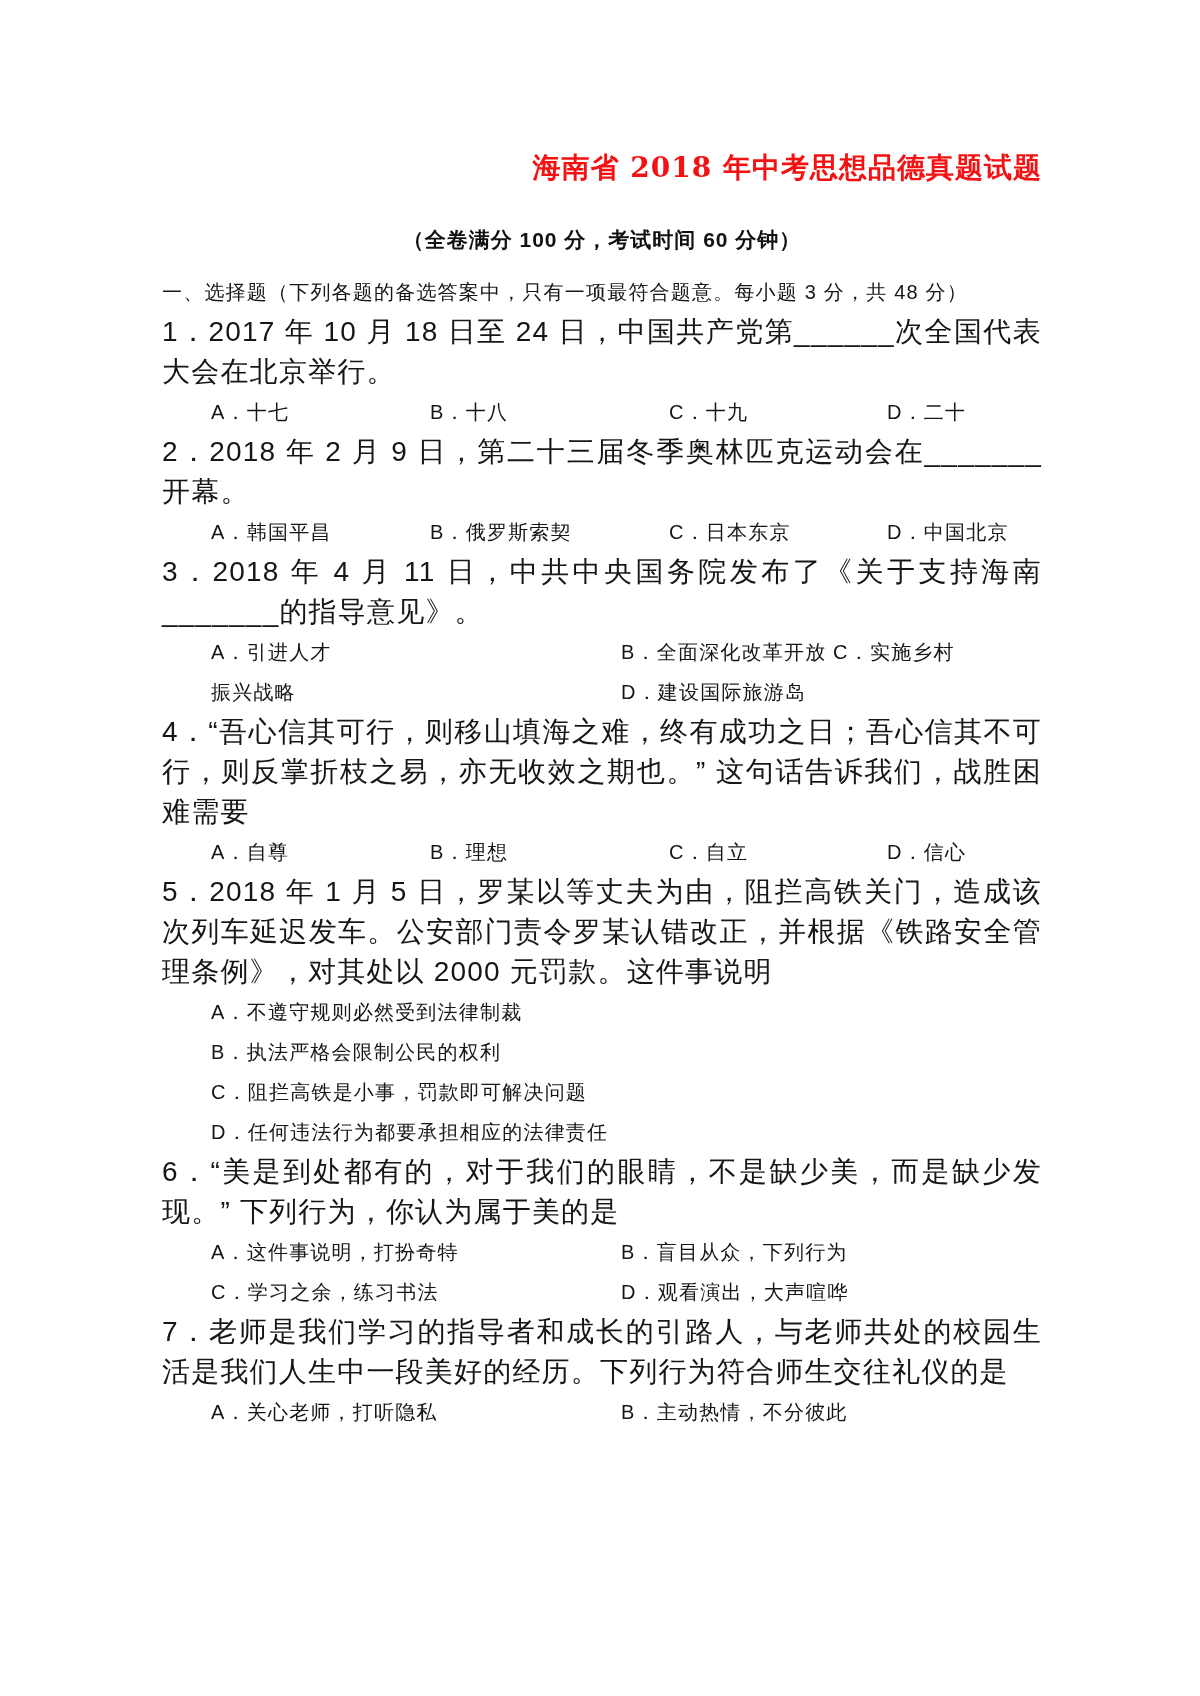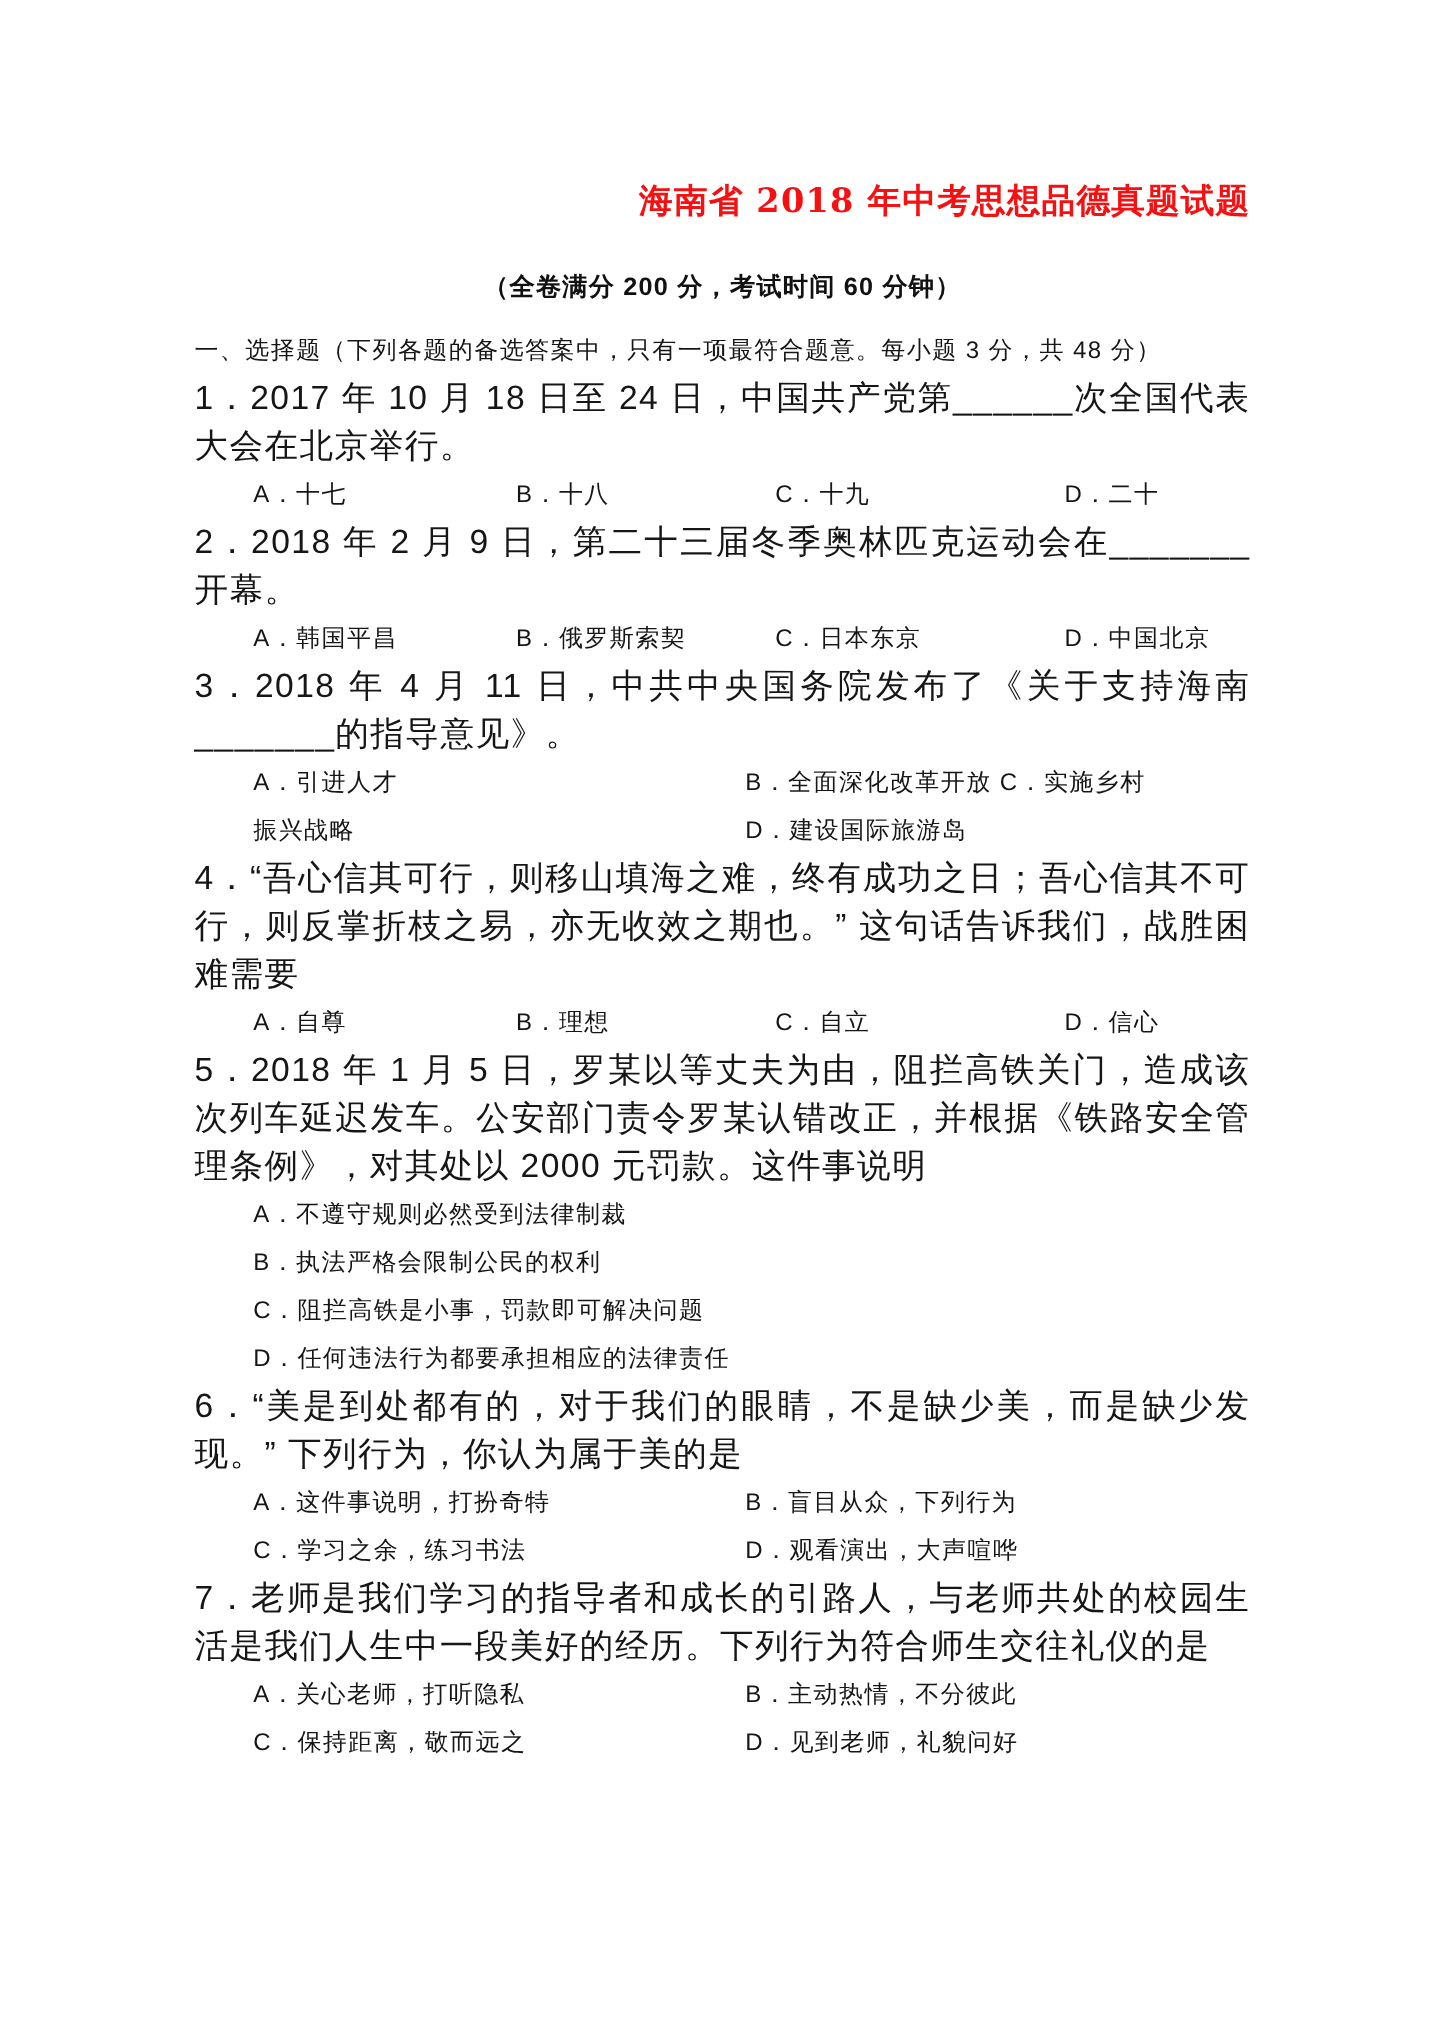--- a/index.html
+++ b/index.html
@@ -55,39 +55,39 @@
   .opt-row {
     position: relative;
     height: 40px;
     font-size: 20px;
     line-height: 40px;
     letter-spacing: 1.2px;
     white-space: nowrap;
   }
   .opt-row .c1 { position: absolute; left: 49px; text-align: center; }
   .opt-row .c2 { position: absolute; left: 268px; }
-  .opt-row .c3 { position: absolute; left: 484px; }
+  .opt-row .c3 { position: absolute; left: 507px; }
   .opt-row .c4 { position: absolute; left: 725px; }
   .opt-row .colL { position: absolute; left: 49px; }
   .opt-row .colR { position: absolute; left: 459px; }
   .opt-line {
     padding-left: 49px;
     font-size: 20px;
     line-height: 40px;
     letter-spacing: 1.2px;
   }
 </style>
 </head>
 <body>
 
 <div class="page">
 
   <h1 class="doc-title">海南省 2018 年中考思想品德真题试题</h1>
 
-  <p class="exam-info">（全卷满分 200 分，考试时间 60 分钟）</p>
+  <p class="exam-info">（全卷满分 100 分，考试时间 60 分钟）</p>
 
   <p class="section-heading">一、选择题（下列各题的备选答案中，只有一项最符合题意。每小题 3 分，共 48 分）</p>
 
   <section class="question">
     <p class="stem">1．2017 年 10 月 18 日至 24 日，中国共产党第______次全国代表大会在北京举行。</p>
     <div class="opt-row">
       <span class="c1">A．十七</span>
       <span class="c2">B．十八</span>
       <span class="c3">C．十九</span>
       <span class="c4">D．二十</span>
@@ -147,19 +147,15 @@
       <span class="colR">D．观看演出，大声喧哗</span>
     </div>
   </section>
 
   <section class="question">
     <p class="stem">7．老师是我们学习的指导者和成长的引路人，与老师共处的校园生活是我们人生中一段美好的经历。下列行为符合师生交往礼仪的是</p>
     <div class="opt-row">
       <span class="colL">A．关心老师，打听隐私</span>
       <span class="colR">B．主动热情，不分彼此</span>
     </div>
-    <div class="opt-row">
-      <span class="colL">C．保持距离，敬而远之</span>
-      <span class="colR">D．见到老师，礼貌问好</span>
-    </div>
   </section>
 
 </div>
 
 </body></html>

